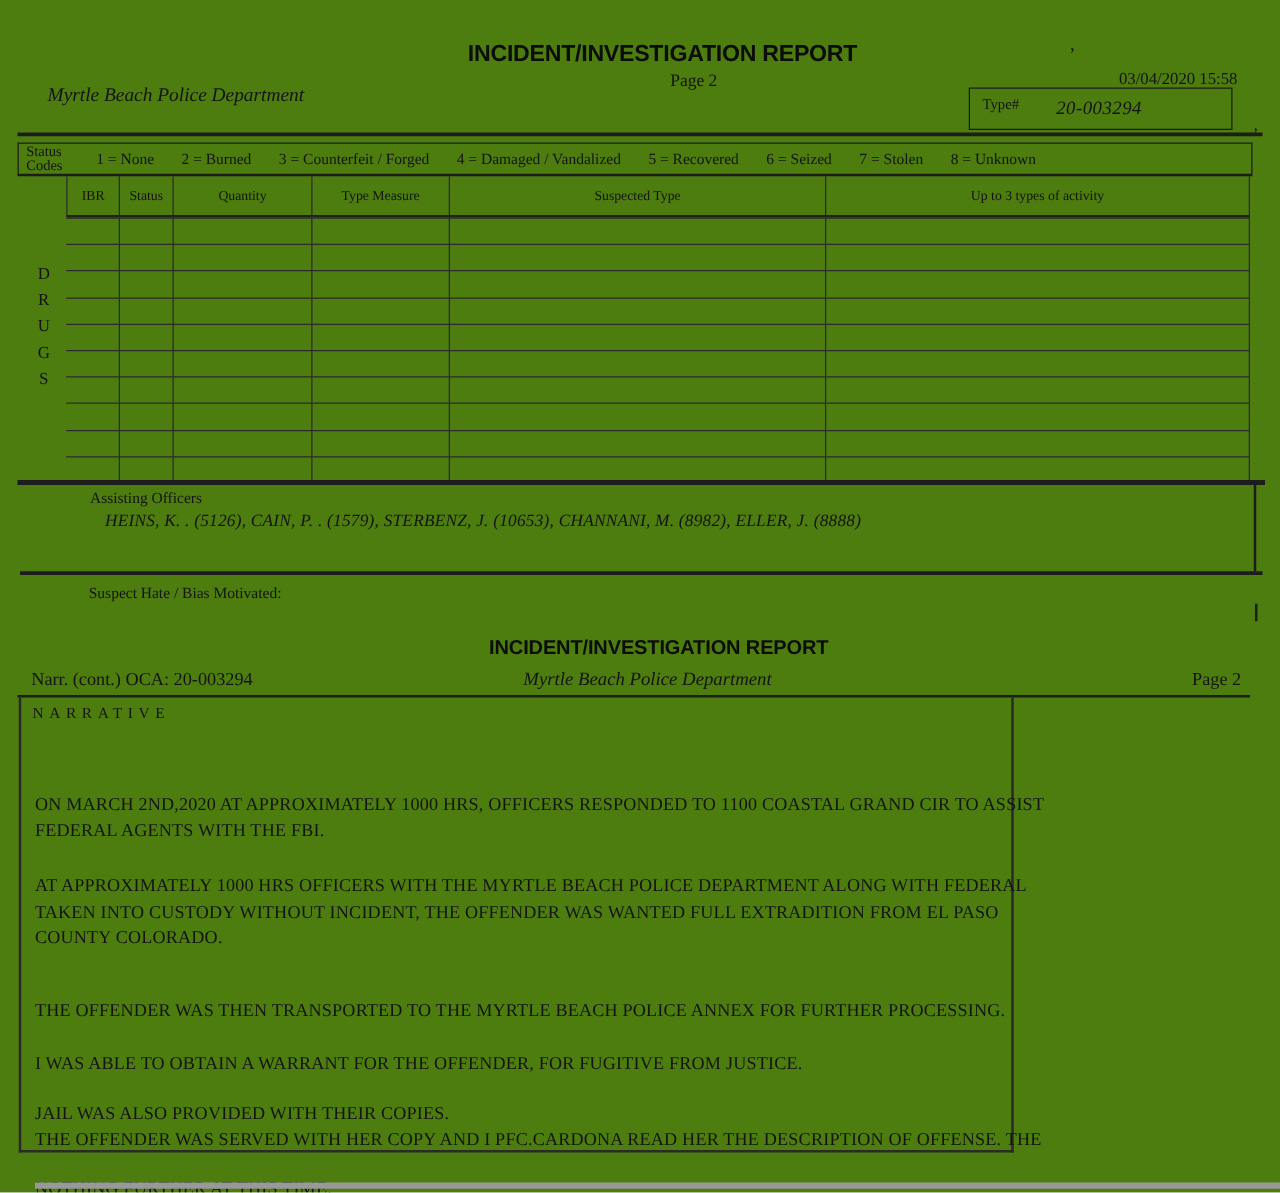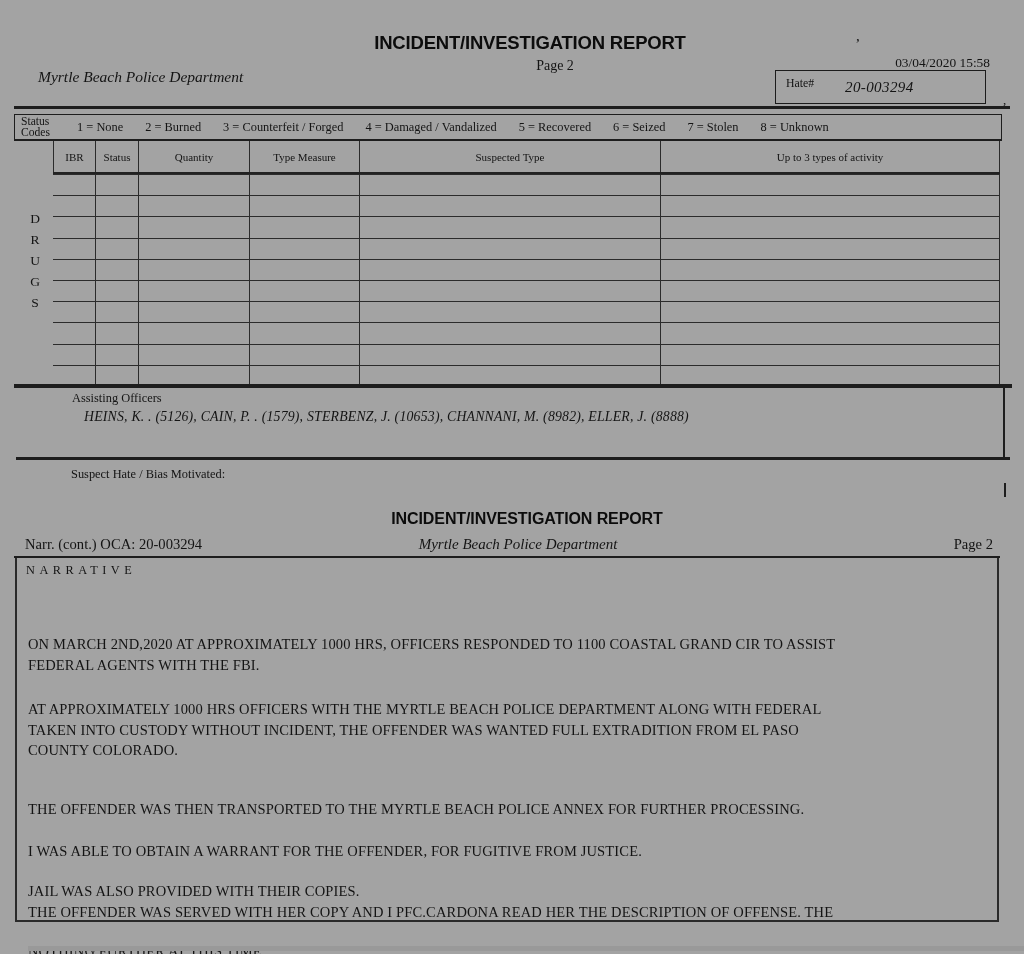--- a/index.html
+++ b/index.html
@@ -1,16 +1,16 @@
 <!DOCTYPE html>
 <html><head>
 <meta charset="utf-8">
 <style>
   html,body{margin:0;padding:0;background:#fff;}
-  .page{position:relative;width:1024px;height:954px;background:#a3a3a3;
+  .page{position:relative;width:1024px;height:954px;background:#4d7c0f;
         font-family:"Liberation Serif", serif;color:#141414;overflow:hidden;}
   .abs{position:absolute;}
   .nowrap{white-space:nowrap;}
 
   
   .rpt-title{left:0;top:32px;width:100%;text-align:center;text-indent:36px;
              font-family:"Liberation Sans", sans-serif;font-weight:bold;
              font-size:18.5px;letter-spacing:-0.2px;color:#0c0c0c;}
   .hdr-comma{left:856px;top:28px;font-size:15px;}
   .hdr-date{right:34px;top:31px;font-size:13.4px;margin-top:24px;}
@@ -62,40 +62,40 @@
   
   .narr-title{left:0;top:510px;width:100%;text-align:center;text-indent:30px;
               font-family:"Liberation Sans", sans-serif;font-weight:bold;
               font-size:16px;letter-spacing:-0.1px;color:#0c0c0c;}
   .narr-oca{left:25px;top:536px;font-size:14.6px;}
   .narr-dept{left:0;top:536px;width:100%;text-align:center;text-indent:12px;
              font-style:italic;font-size:15px;}
   .narr-page{right:31px;top:536px;font-size:14.6px;}
 
   
-  .narr-box{left:15px;top:558px;width:984px;height:364px;box-sizing:border-box;
+  .narr-box{left:15px;top:558px;width:796px;height:364px;box-sizing:border-box;
             border-left:2px solid #2a2a2a;border-right:2px solid #2a2a2a;
             border-bottom:2.5px solid #2a2a2a;}
   .narr-label{position:absolute;left:9px;top:5px;font-size:12.3px;letter-spacing:4.5px;}
   .narr-par{position:absolute;left:11px;right:2px;font-size:14.5px;letter-spacing:0.15px;
             line-height:20.6px;margin-top:45px;}
   .narr-par div{white-space:nowrap;}
 </style>
 </head>
 <body>
 
 <div class="page">
 
   <div class="abs rpt-title">INCIDENT/INVESTIGATION REPORT</div>
   <div class="abs hdr-comma">,</div>
   <div class="abs hdr-date nowrap">03/04/2020 15:58</div>
   <div class="abs hdr-page">Page 2</div>
   <div class="abs hdr-dept nowrap">Myrtle Beach Police Department</div>
   <div class="abs case-box"></div>
-  <div class="abs case-label">Hate#</div>
+  <div class="abs case-label">Type#</div>
   <div class="abs case-number">20-003294</div>
   <div class="abs stray-mark">,</div>
 
   <div class="abs line thick-1"></div>
 
   <div class="abs status-bar">
     <div class="sc-label">
       <div>Status</div>
       <div>Codes</div>
     </div>

